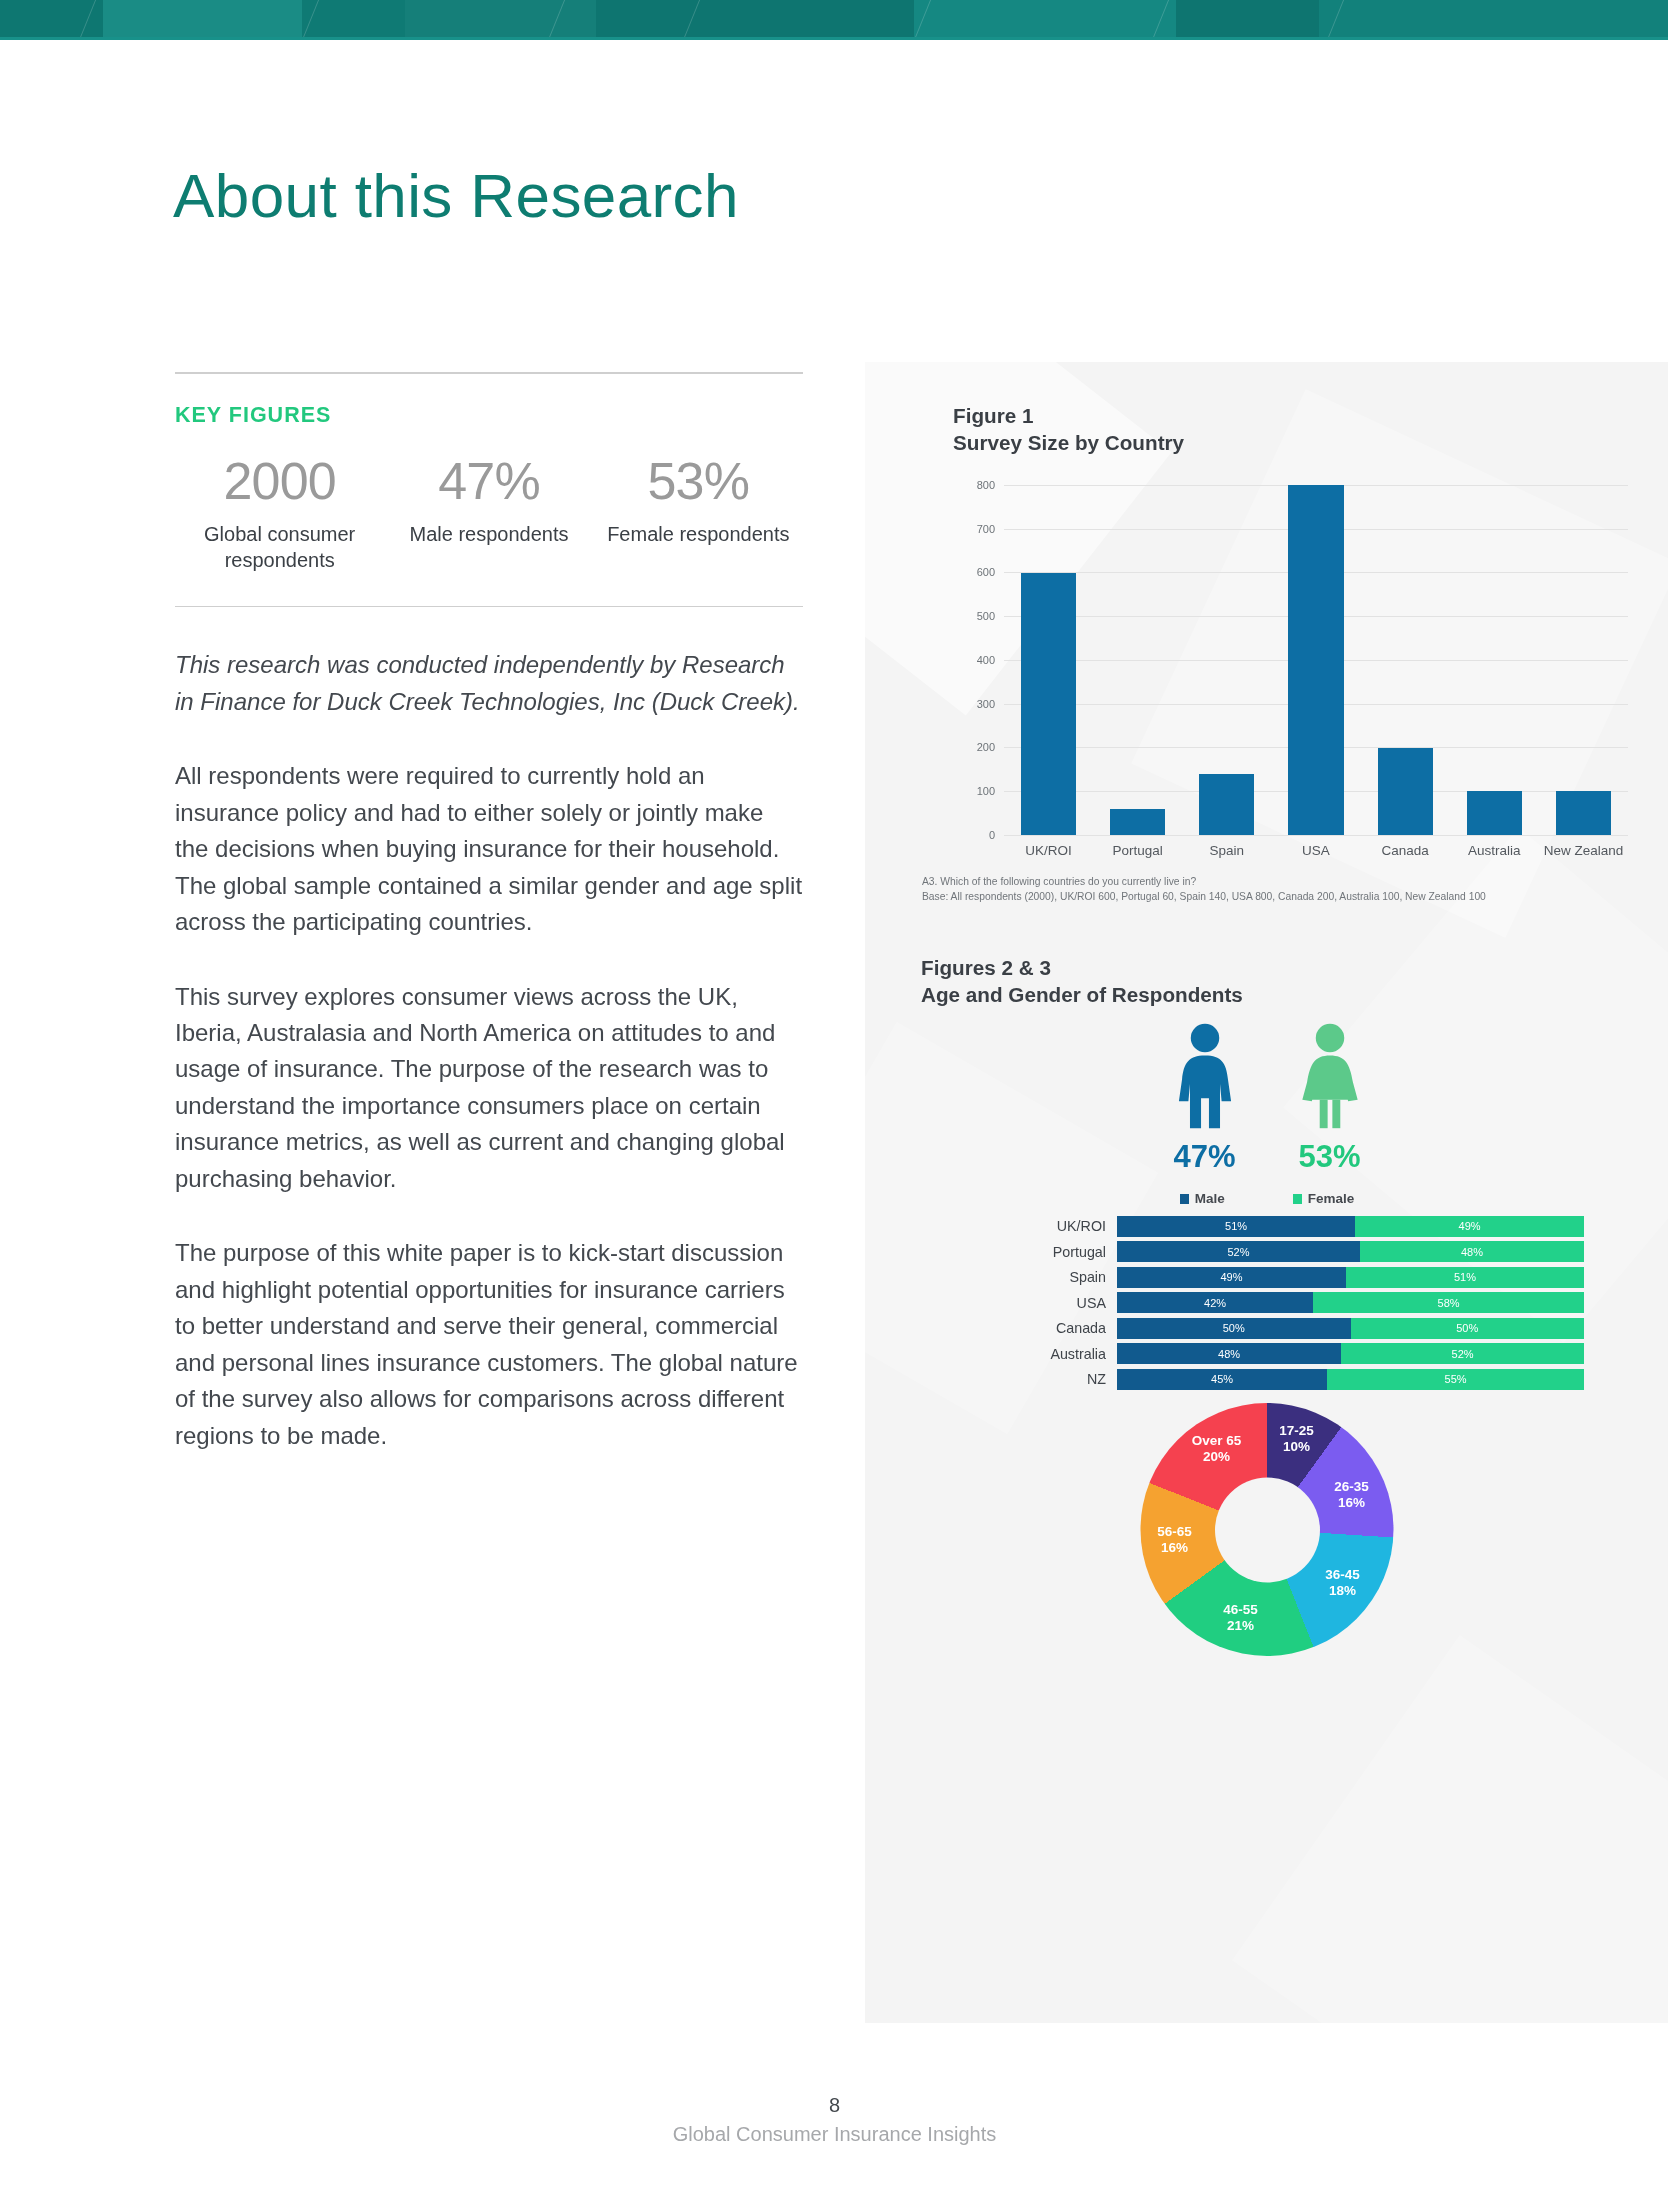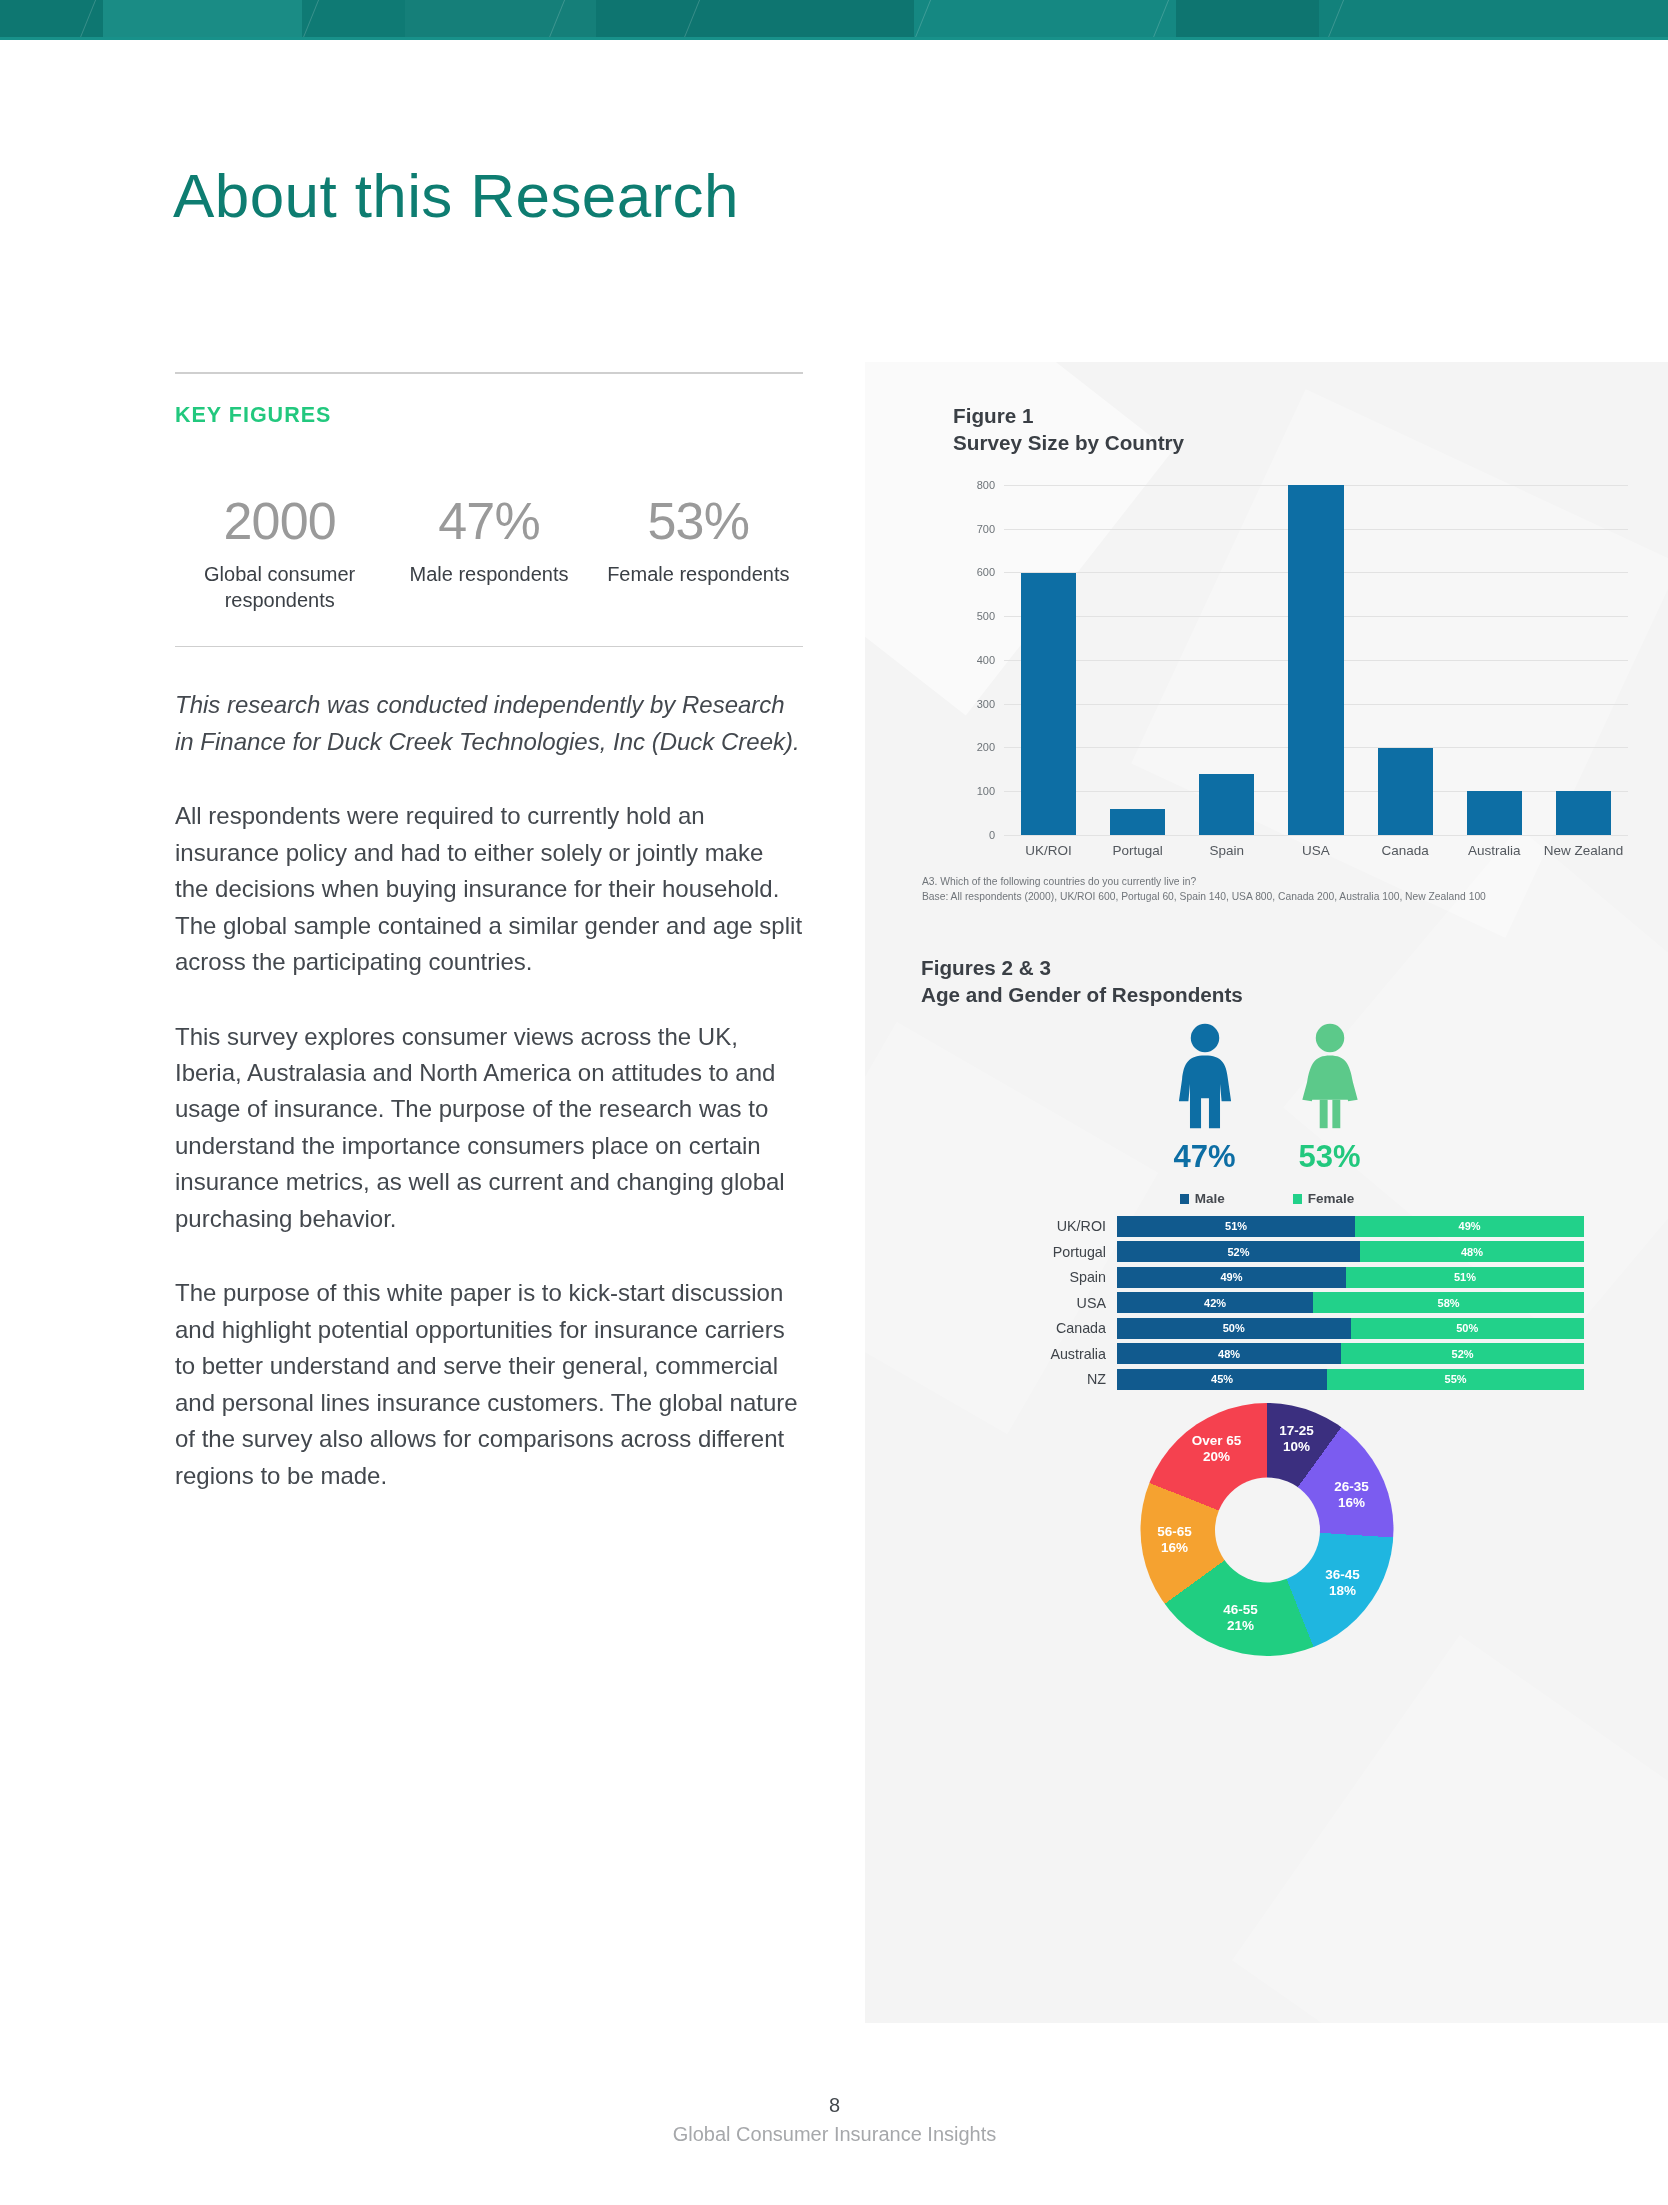--- a/index.html
+++ b/index.html
@@ -39,21 +39,21 @@
 
   
   .left-col{position:absolute;left:175px;top:372px;width:628px;}
   .rule{height:1.6px;background:#cfcfcf;width:628px;}
   .kf-title{
     margin-top:29px;
     font-size:21.5px;font-weight:bold;letter-spacing:1px;
     color:#22c87e;
   }
   .kf-row{display:flex;margin-top:27px;width:628px;}
-  .kf-cell{flex:1;text-align:center;margin-top:40px;}
+  .kf-cell{flex:1;text-align:center;}
   .kf-cell.first{text-align:center;}
   .kf-num{
     font-size:52px;line-height:1;font-weight:300;color:#9a9a9a;
     letter-spacing:-0.8px;
   }
   .kf-label{
     margin-top:14.3px;font-size:20px;line-height:1.32;color:#3b4046;
   }
   .rule2{margin-top:32px;height:1.6px;background:#cfcfcf;width:628px;}
 
@@ -110,21 +110,21 @@
   .gpct.female{color:#22c87e;}
   .glegend{display:flex;justify-content:center;gap:68px;margin-top:16px;}
   .gleg-item{font-size:13.5px;color:#45494f;display:flex;align-items:center;gap:5.6px;font-weight:bold;}
   .swatch{width:9.5px;height:9.5px;display:inline-block;}
 
   
   .gbars{position:absolute;left:147px;top:854px;width:572px;}
   .gbrow{display:flex;align-items:center;height:20.7px;margin-bottom:4.8px;}
   .gbname{width:94px;text-align:right;padding-right:11px;font-size:14.3px;color:#3f444a;}
   .gbtrack{flex:1;display:flex;height:20.7px;}
-  .gseg{display:flex;align-items:center;justify-content:center;font-size:11px;color:#fff;font-weight:bold;}
+  .gseg{display:flex;align-items:center;justify-content:center;font-size:11px;color:#fff;font-weight:normal;}
   .gseg.male{background:#115a8e;}
   .gseg.female{background:#22d18a;}
 
   
   .donut-wrap{position:absolute;left:0;top:1041px;width:804px;height:270px;}
   .donut{position:absolute;left:50%;top:0;transform:translateX(-50%);width:253px;height:253px;border-radius:50%;}
   .donut-hole{position:absolute;left:50%;top:50%;transform:translate(-50%,-50%);width:105px;height:105px;border-radius:50%;background:#f4f4f4;}
   .dlabel{position:absolute;text-align:center;color:#fff;font-size:13.5px;font-weight:bold;line-height:1.2;}
 
   

